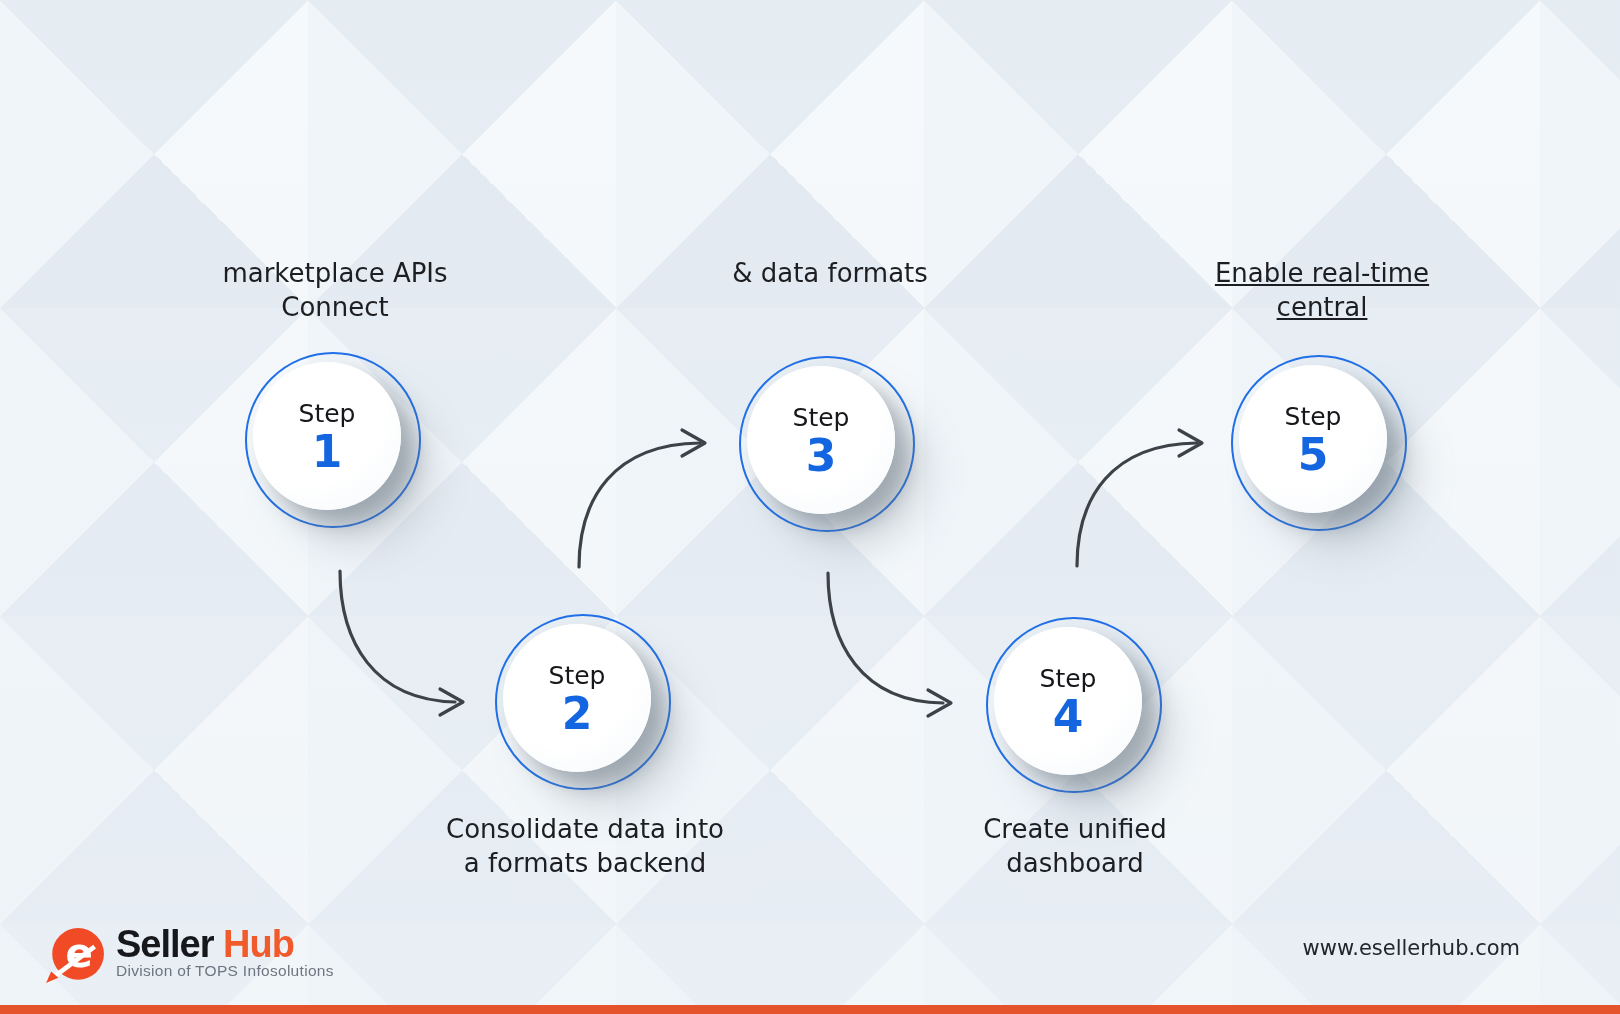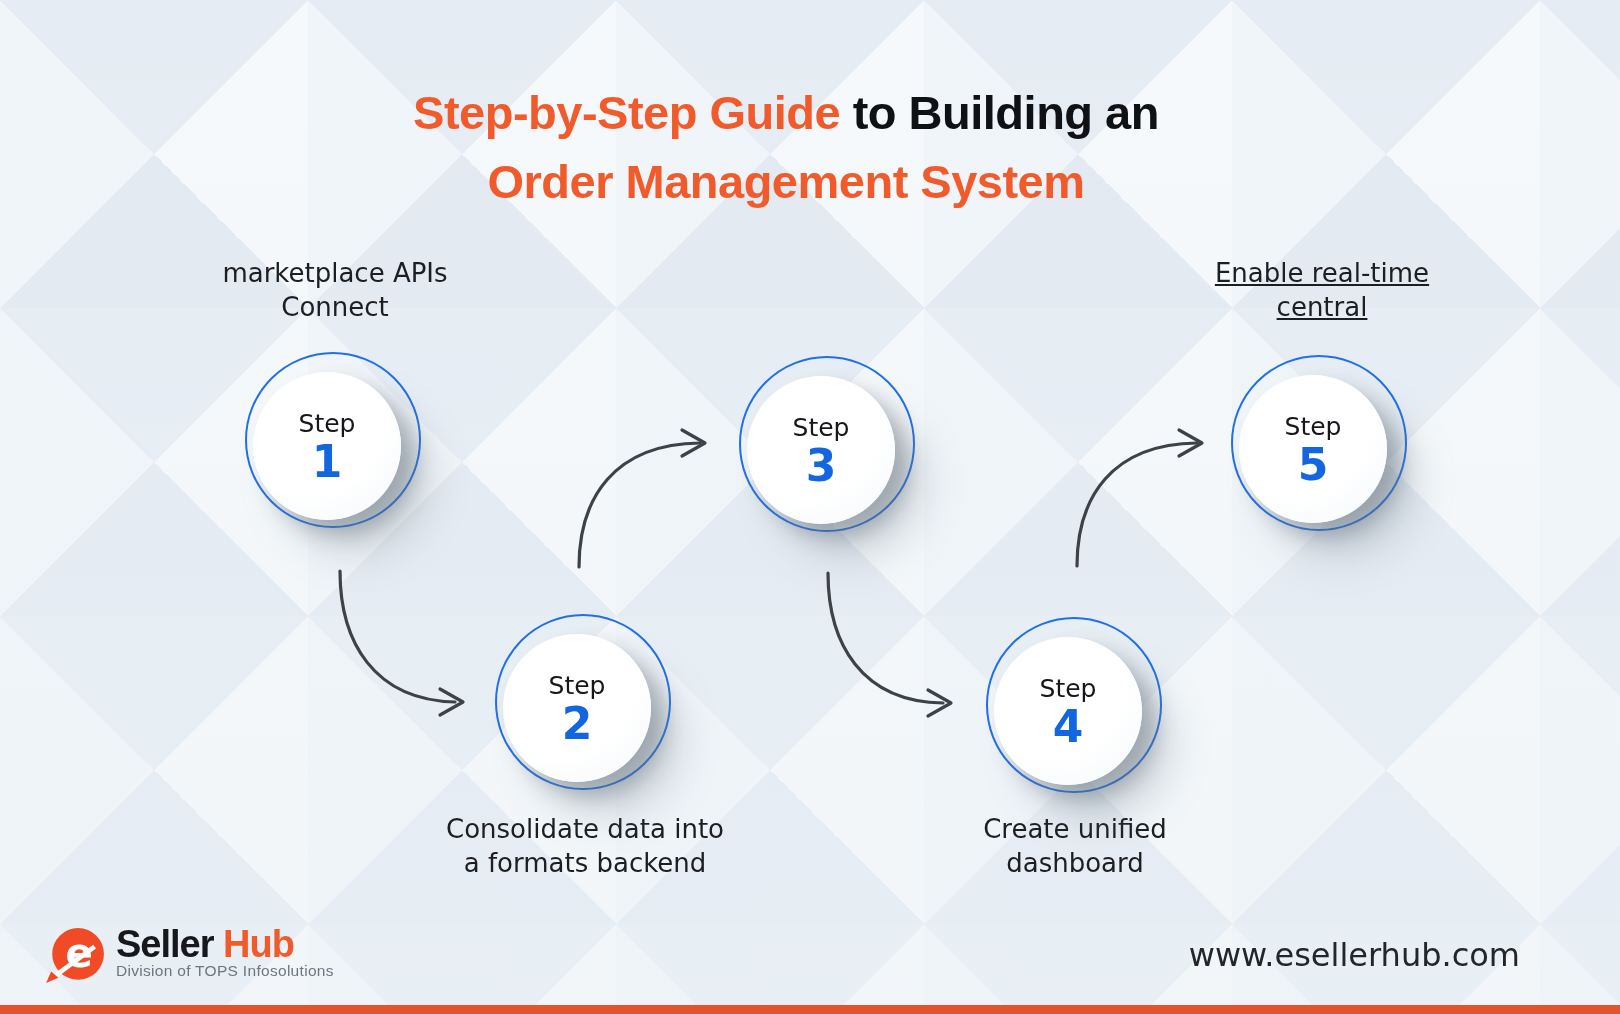--- a/index.html
+++ b/index.html
@@ -27,21 +27,21 @@
   .title .accent{color:var(--accent-orange,#f15b2c);}
 
   
   .step-node{position:absolute;width:176px;height:176px;}
   .ring{
     width:172px;height:172px;border-radius:50%;
     border:2px solid var(--ring-blue,#2170e8);
     position:relative;
   }
   .disc{
-    position:absolute;left:6px;top:18px;width:148px;height:148px;border-radius:50%;
+    position:absolute;left:6px;top:8px;width:148px;height:148px;border-radius:50%;
     background:radial-gradient(circle at 38% 32%, #ffffff 55%, #f3f7fa 100%);
     box-shadow:14px 14px 20px rgba(84,96,110,.38), 28px 32px 40px rgba(110,124,138,.28);
     display:flex;flex-direction:column;align-items:center;justify-content:center;
   }
   .step-word{font-family:"DejaVu Sans",sans-serif;font-size:25px;color:#15171a;}
   .step-num{font-family:"DejaVu Sans",sans-serif;font-size:44px;font-weight:bold;
     color:var(--number-blue,#1465e0);margin-top:2px;line-height:1;}
 
   
   .caption{
@@ -59,43 +59,40 @@
   
   .logo{position:absolute;left:46px;top:926px;display:flex;align-items:flex-start;}
   .logo-mark{width:60px;height:60px;overflow:visible;}
   .logo-text{margin-left:10px;}
   .brand{font-size:38px;font-weight:bold;letter-spacing:-1px;line-height:36px;color:#17181b;}
   .brand .hub{color:var(--accent-orange,#f15b2c);}
   .tagline{font-size:15.5px;color:#6d7680;letter-spacing:.3px;}
 
   .website{
     position:absolute;right:100px;top:936px;
-    font-family:"DejaVu Sans",sans-serif;font-size:32px;color:#22262a;
+    font-family:"DejaVu Sans",sans-serif;font-size:21px;color:#22262a;
   }
 
   .bottom-bar{
     position:absolute;left:0;bottom:0;width:100%;height:9px;
     background:var(--bottom-bar,#e4532c);
   }
 </style>
 </head>
 <body>
 
 <div class="canvas">
 
-  <div class="title">
-    <div><span class="accent">Step-by-Step Guide</span> <span>to Building an</span></div>
-    <div class="accent">Order Management System</div>
-  </div>
 
   <div class="caption" style="left:115px;top:256px;">
     <div>marketplace APIs</div>
     <div>Connect</div>
   </div>
   <div class="caption" style="left:610px;top:256px;">
+    <div>&amp; data formats</div>
   </div>
   <div class="caption" style="left:1102px;top:256px;text-decoration:underline;">
     <div>Enable real-time</div>
     <div>central</div>
   </div>
   <div class="caption" style="left:365px;top:812px;">
     <div>Consolidate data into</div>
     <div>a formats backend</div>
   </div>
   <div class="caption" style="left:855px;top:812px;">

